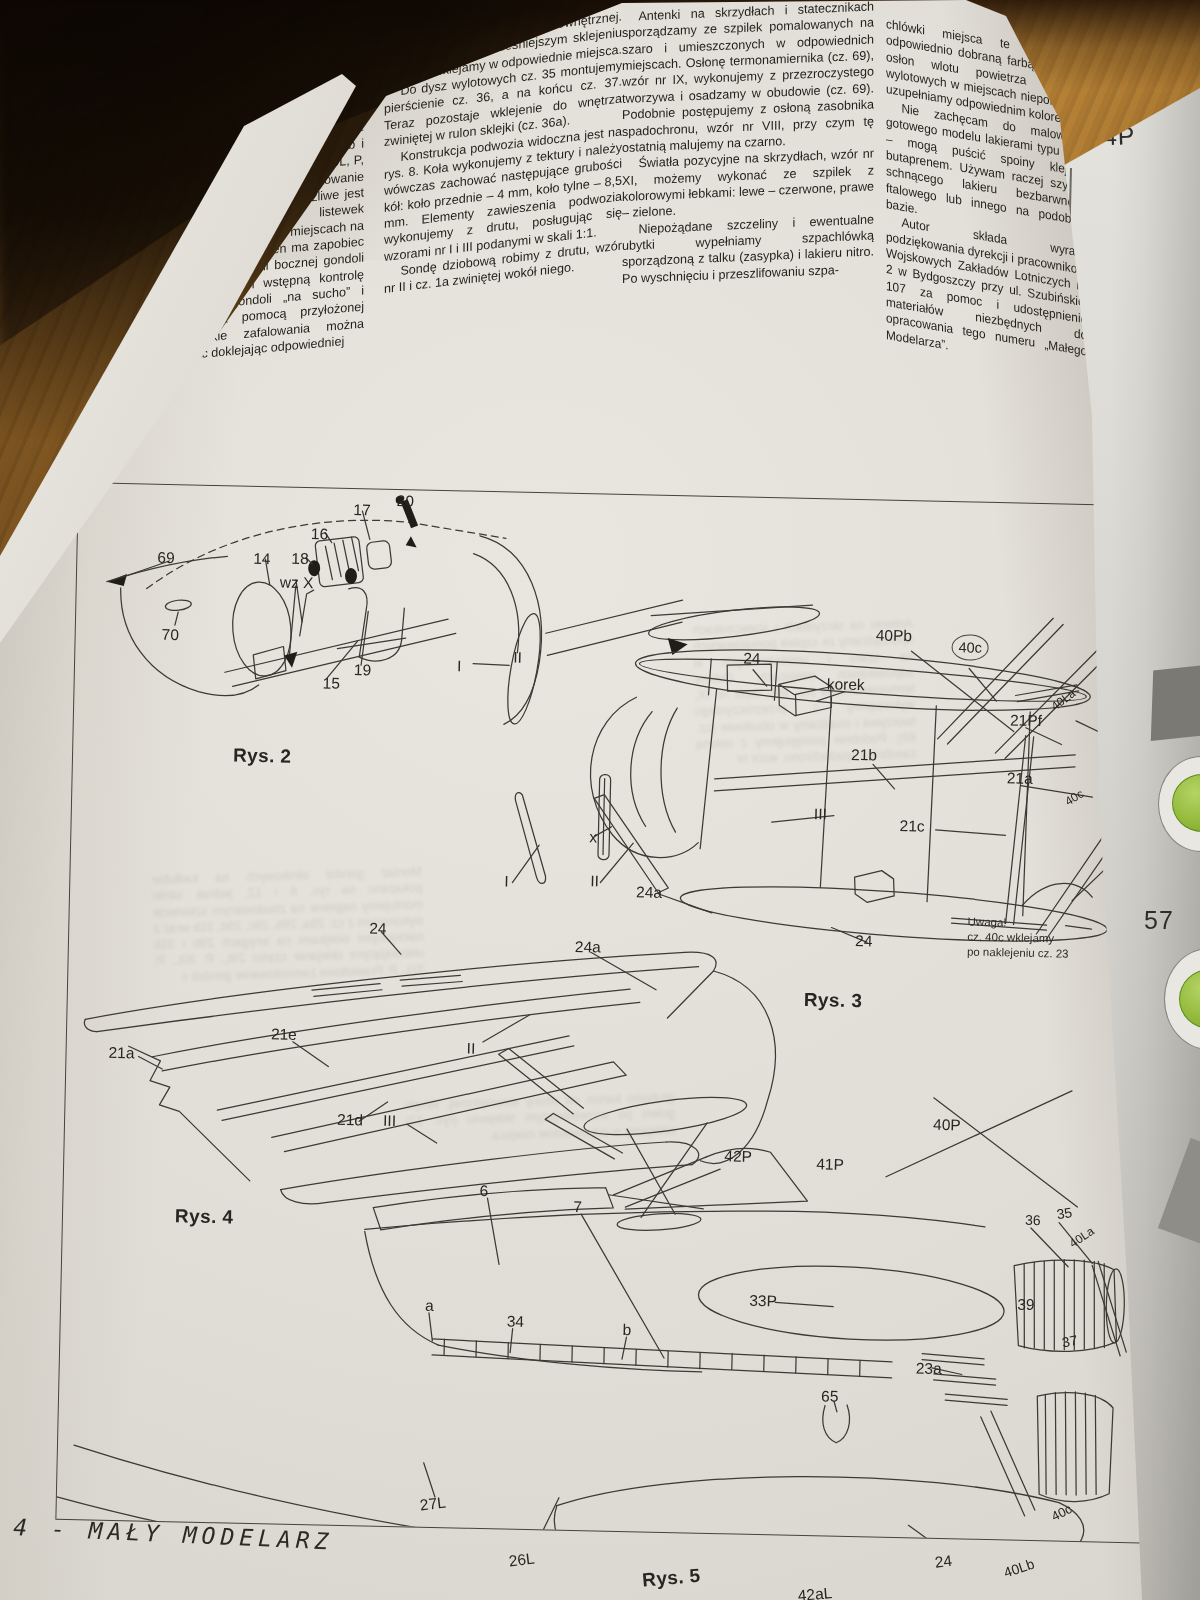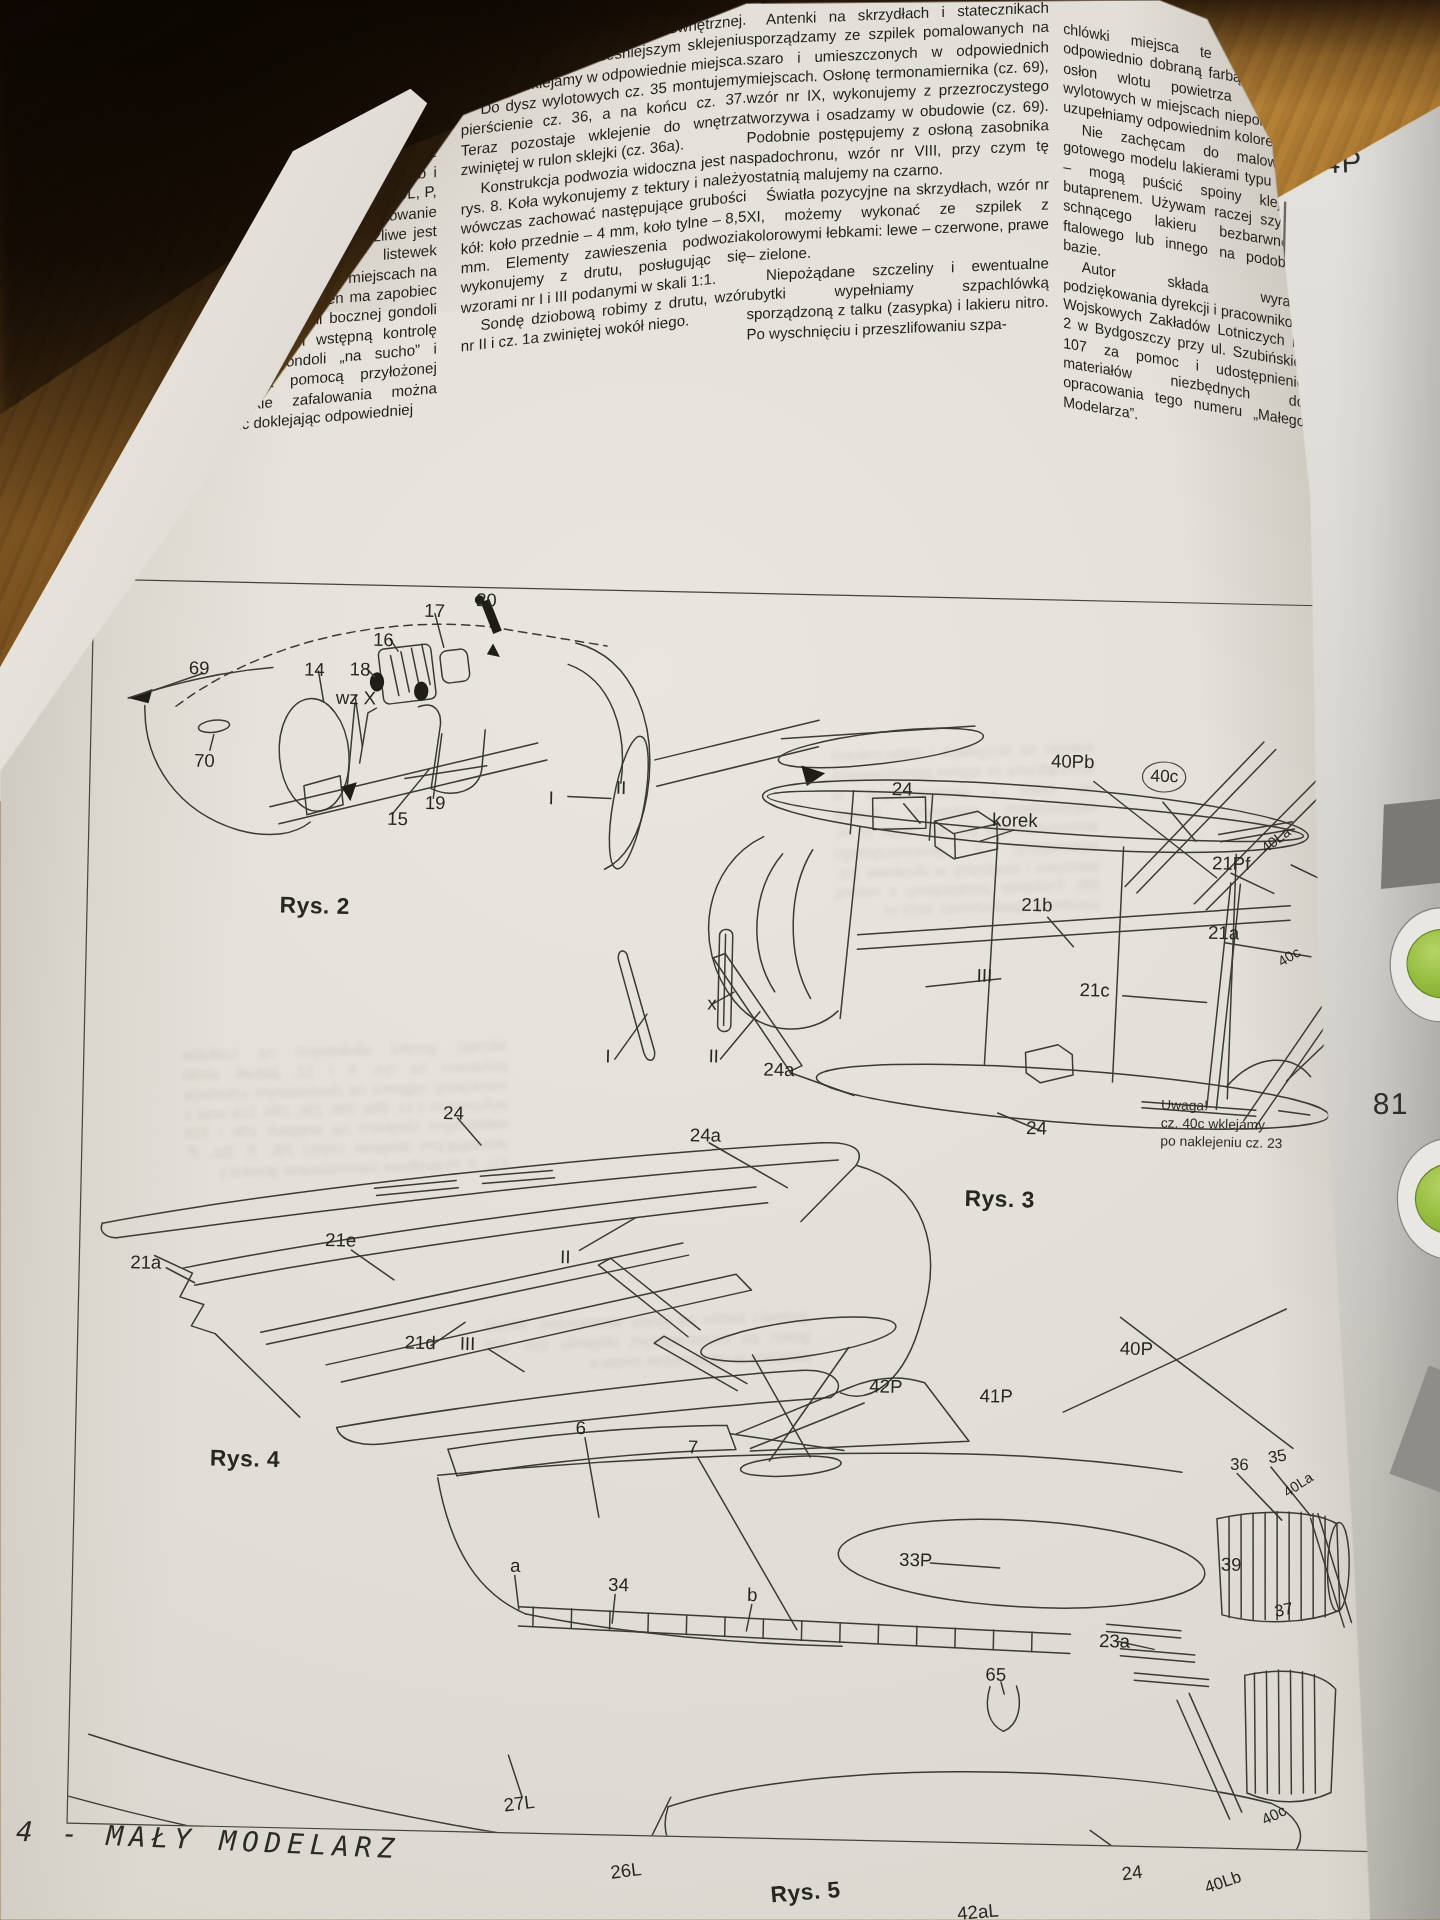--- a/index.html
+++ b/index.html
@@ -85,21 +85,21 @@
   <div class="under-left"></div>
 
   <div class="under-right">
     <div class="frameline"></div>
     <div class="frame-diag"></div>
     <div class="neigh-lbl" style="left:48px;top:122px;transform:rotate(-2deg);">44P</div>
     <div class="gray-poly" style="left:112px;top:668px;width:52px;height:70px;transform:skewY(-8deg) rotate(2deg);background:#7a7973;"></div>
     <div class="circle-part" style="left:118px;top:756px;width:84px;height:94px;">
       <div class="green-dot" style="left:13px;top:17px;width:58px;height:56px;"></div>
     </div>
-    <div class="neigh-lbl" style="left:104px;top:906px;">81</div>
+    <div class="neigh-lbl" style="left:104px;top:906px;">57</div>
     <div class="circle-part" style="left:124px;top:948px;width:88px;height:100px;">
       <div class="green-dot" style="left:14px;top:20px;width:60px;height:58px;"></div>
     </div>
     <div class="gray-poly" style="left:132px;top:1148px;width:76px;height:96px;transform:rotate(20deg);background:#8e8d87;"></div>
   </div>
 
   <div class="page">
 
     <div class="col c1">
         <p class="para ind">Montaż gondol silnikowych na kadłubie pokazano na rys. 6 i 12, jednak silniki montujemy najpierw na zbudowanym szkielecie wykonanym z cz. 29a, 29b, 29c, 29d, 31b wraz z naklejonymi sklejkami na wręgach 29b i 31b ułatwiającymi sklejanie części 29L, P, 30L, P, 31L, P. Prawidłowe zamontowanie gondoli silników do kadłuba możliwe jest za pomocą dodatkowych listewek naklejanych w oznaczonych miejscach na cz. 21, 26L i P. Sposób ten ma zapobiec zafalowaniu powierzchni bocznej gondoli silnikowych. Zalecam wstępną kontrolę ściany bocznej gondoli „na sucho” i sprawdzenie za pomocą przyłożonej linijki. Wszelkie zafalowania można wyeliminować doklejając odpowiedniej</p>

